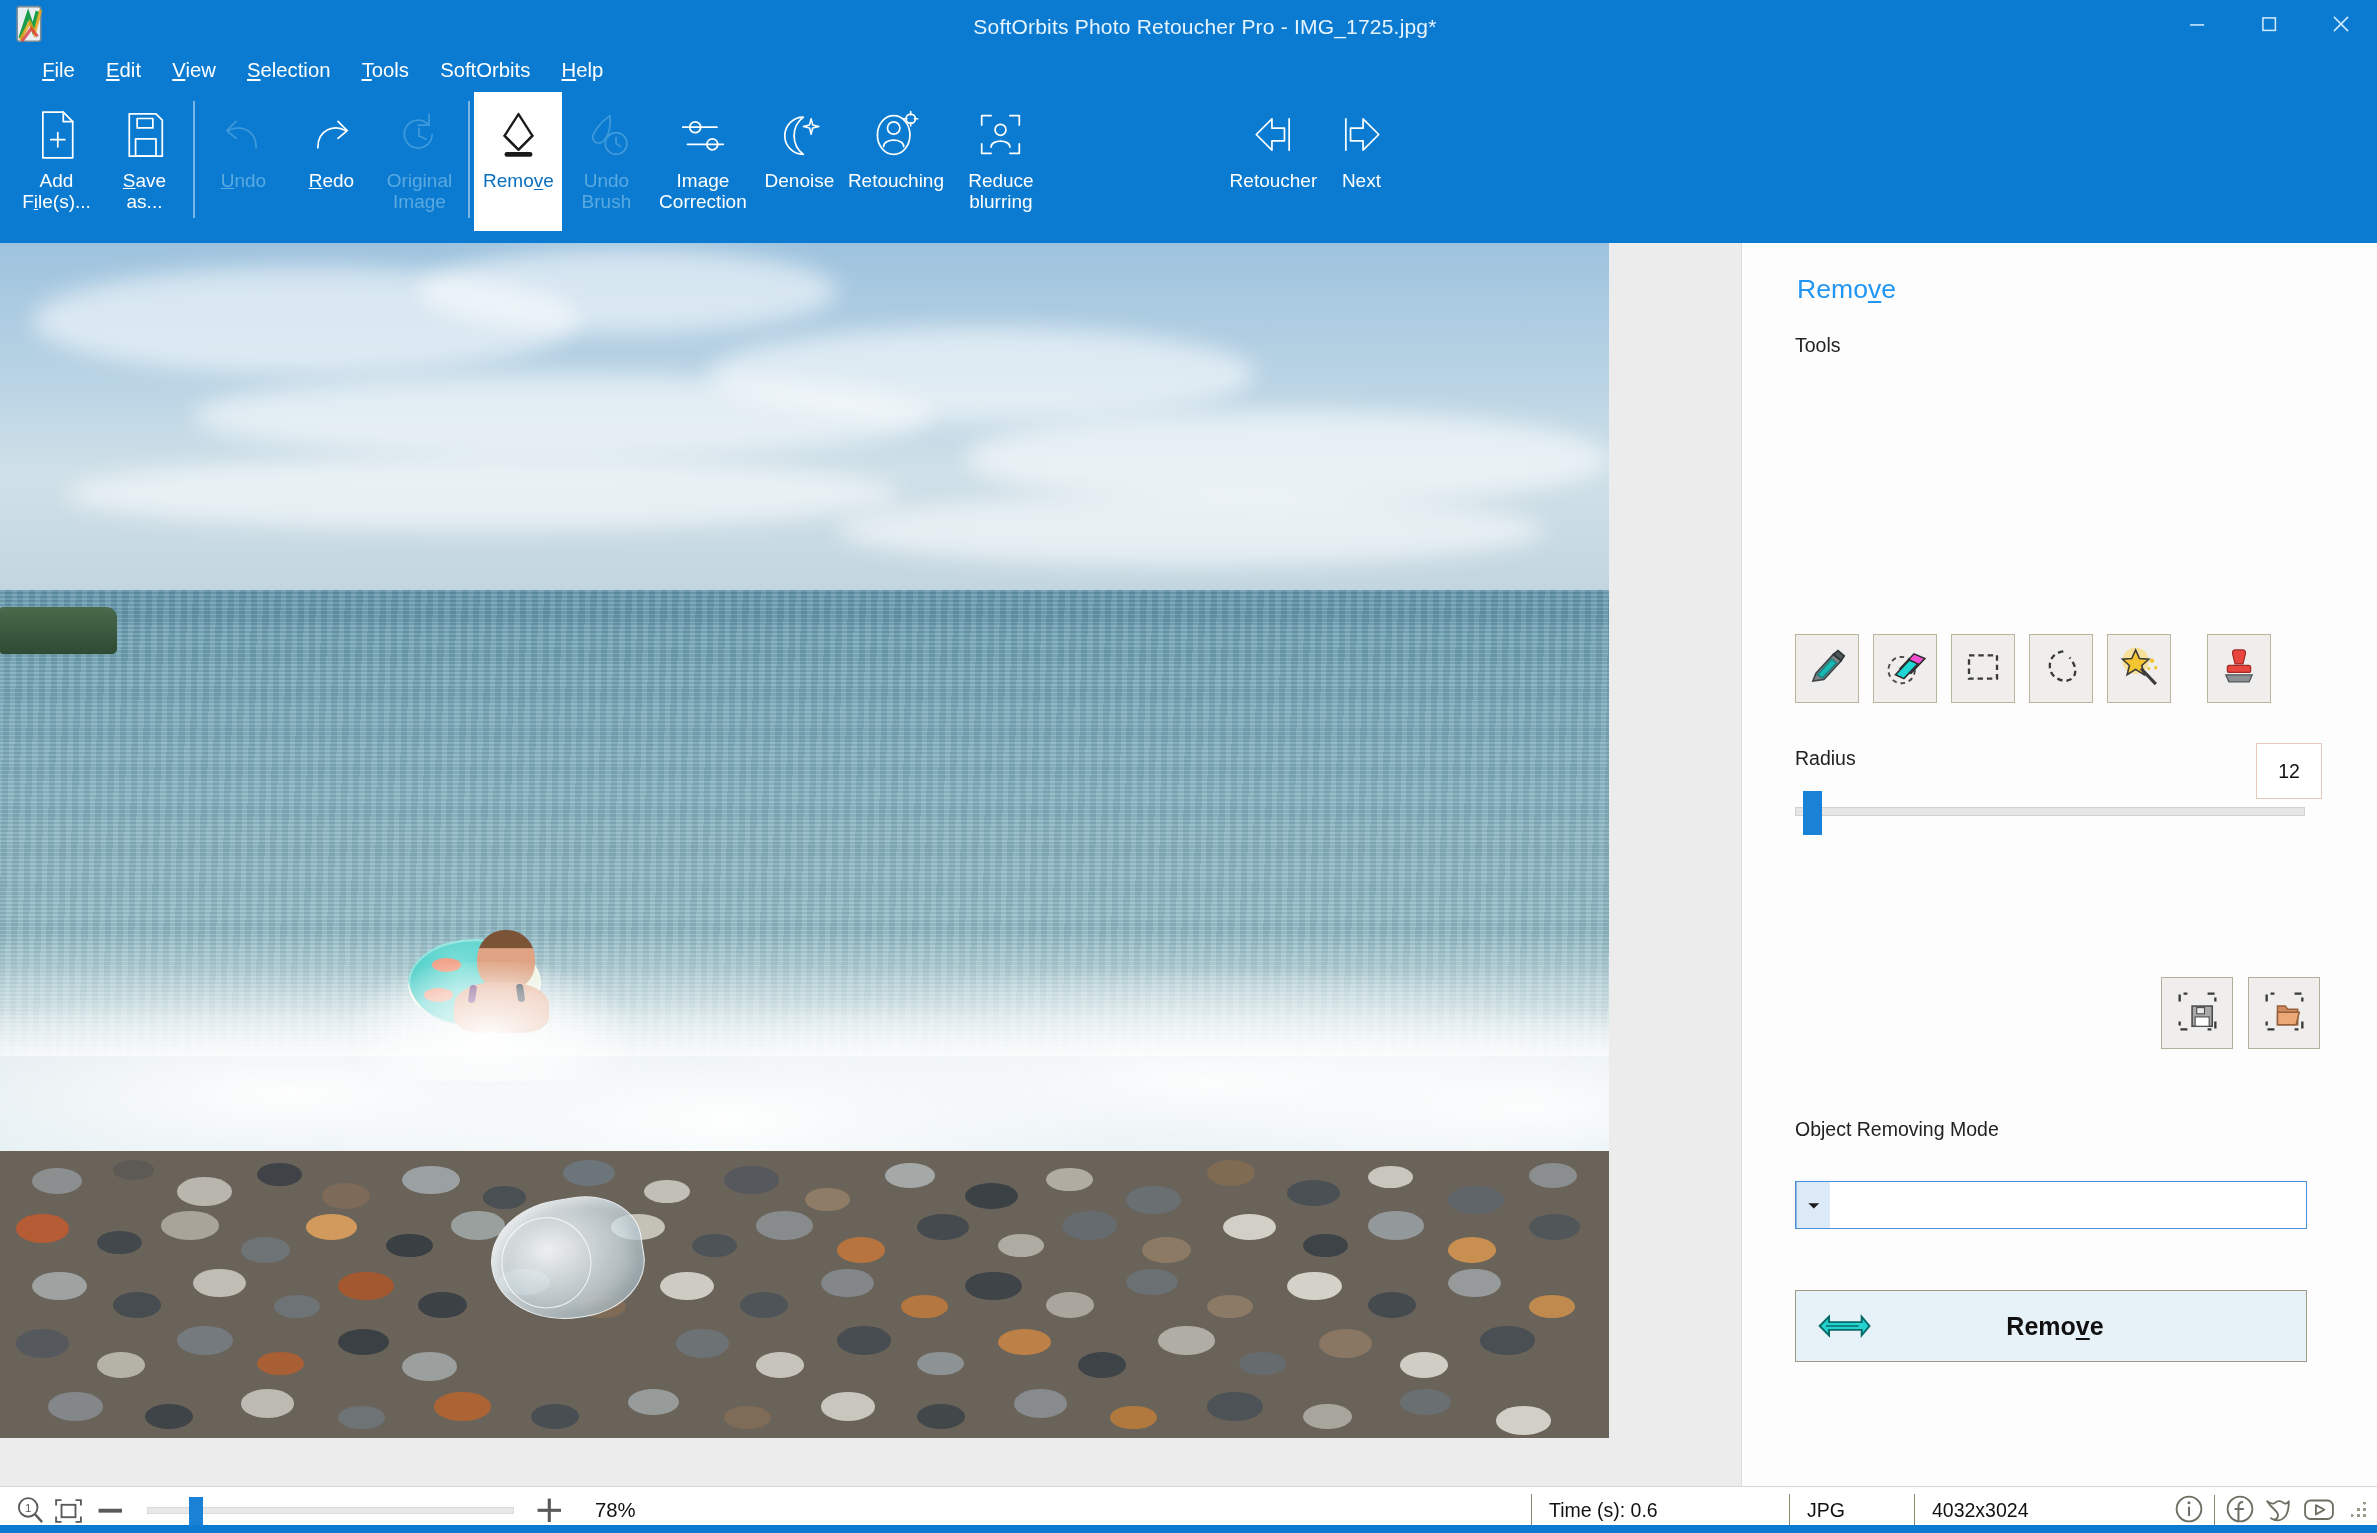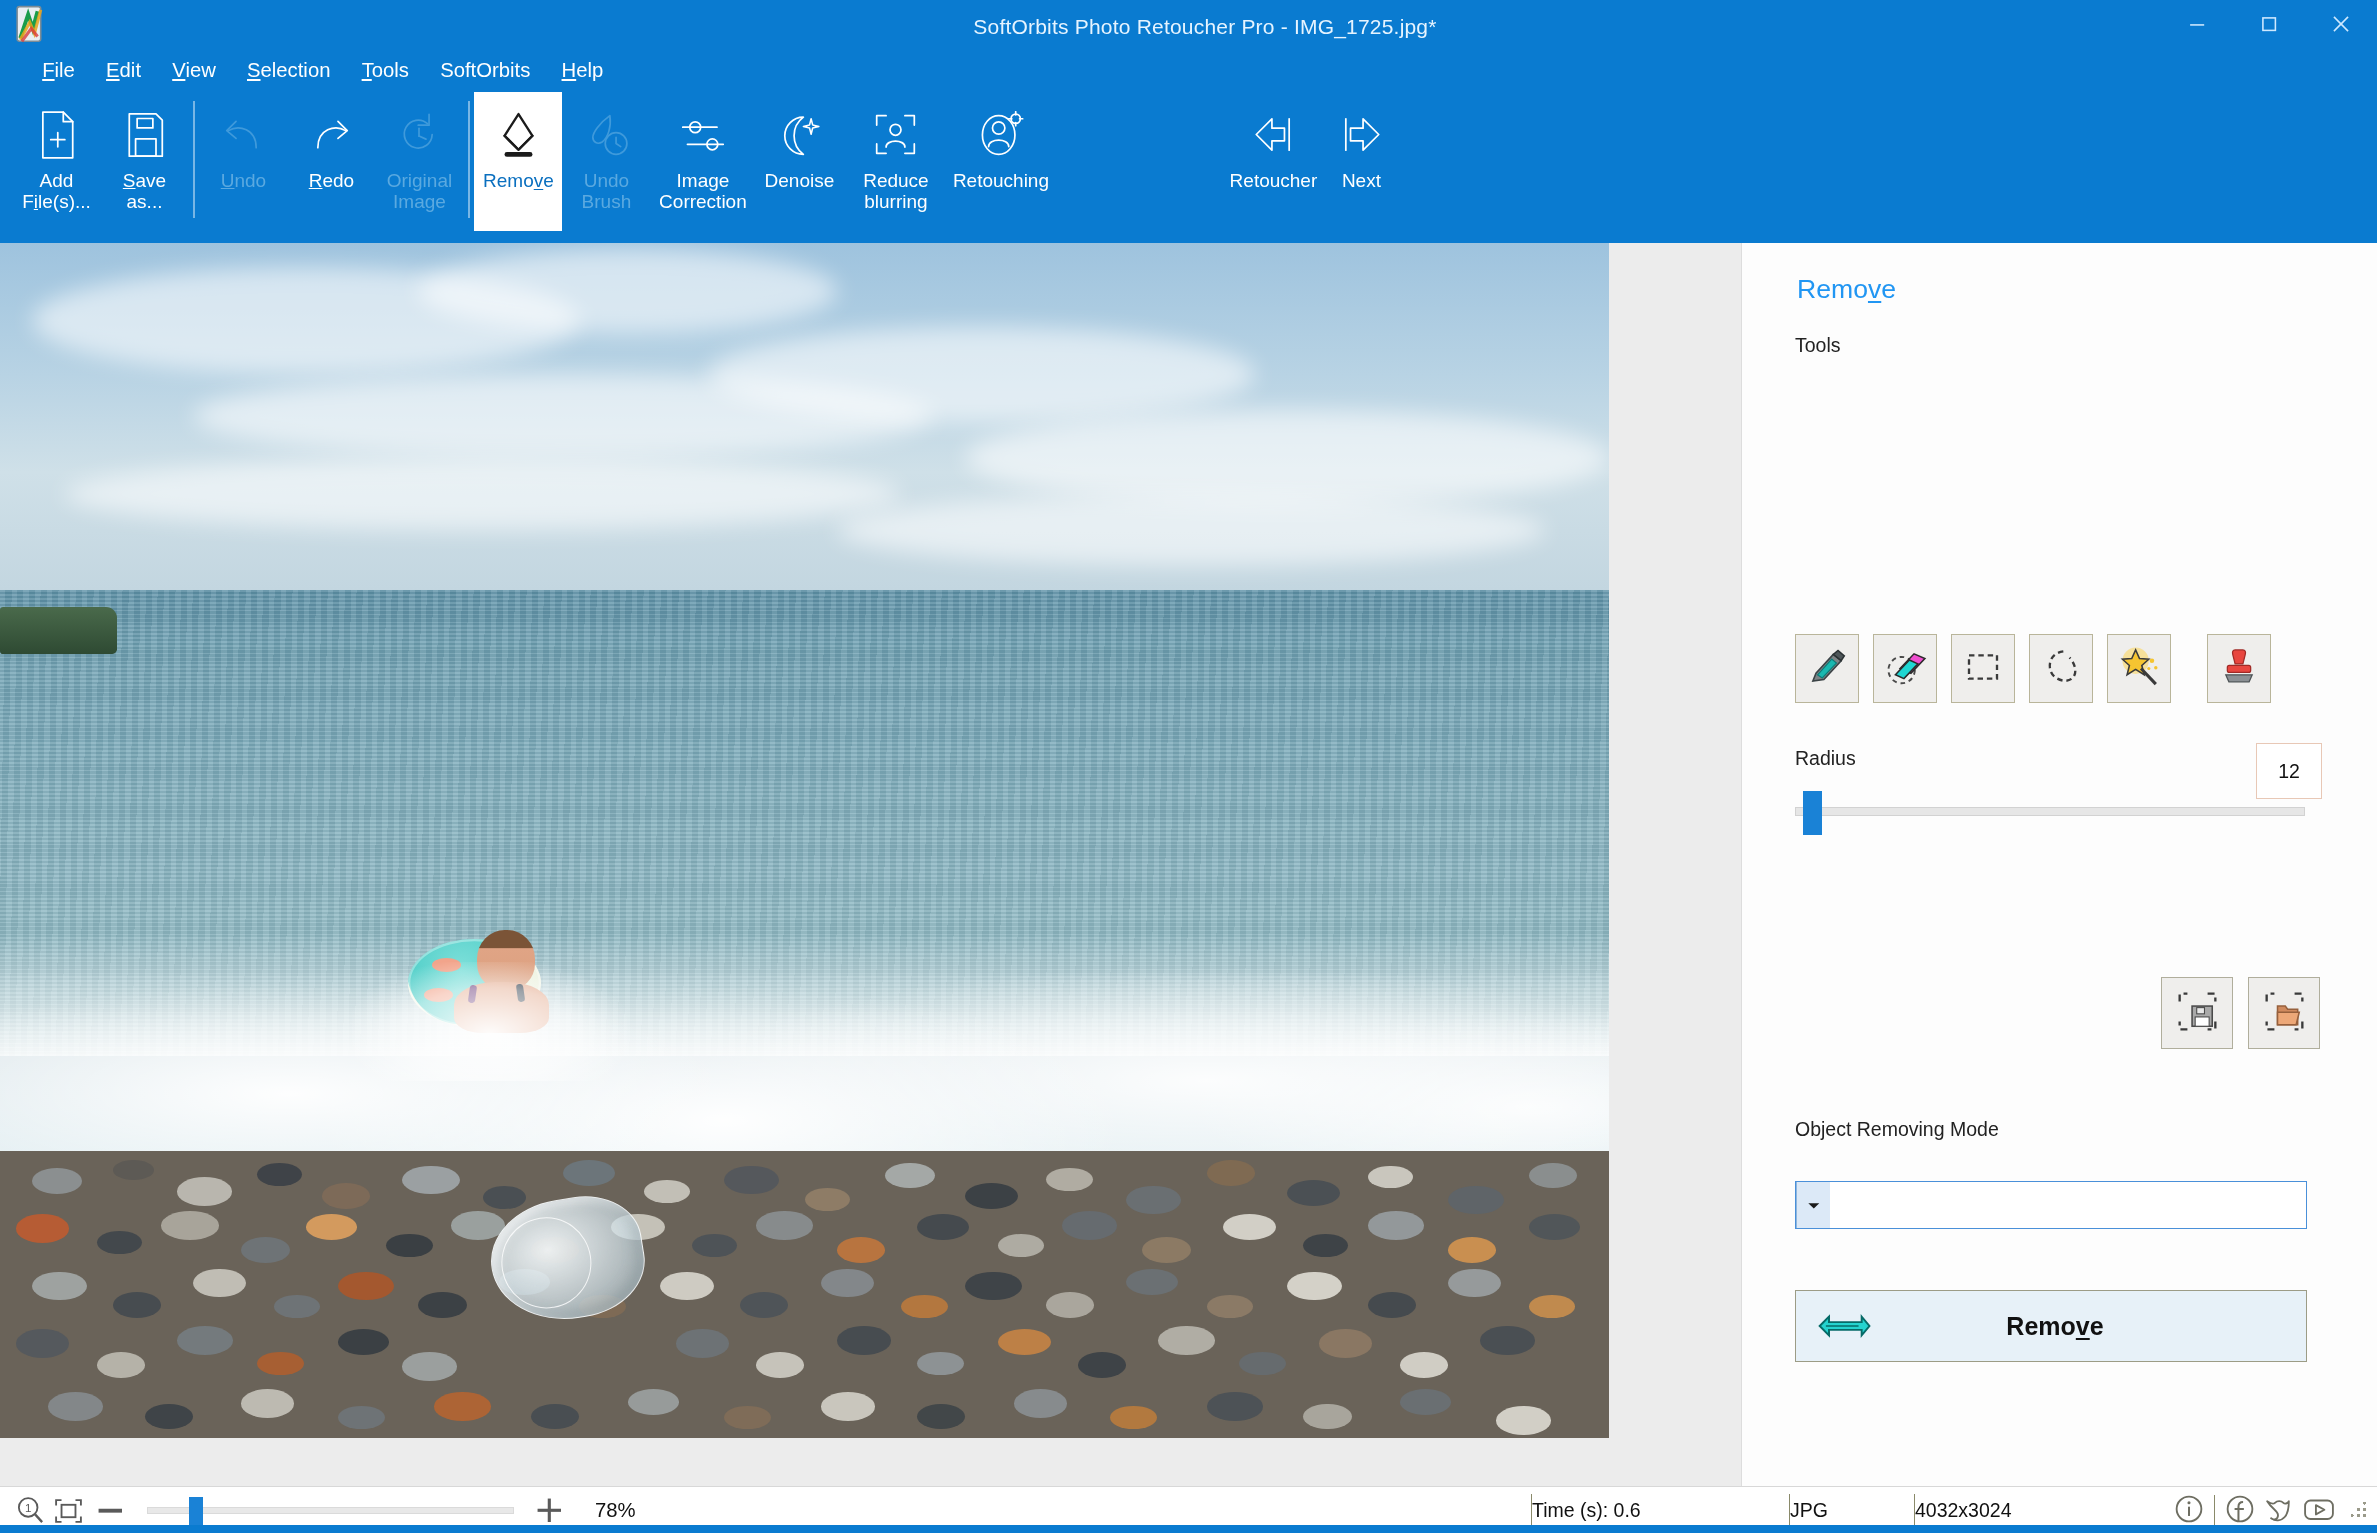--- a/index.html
+++ b/index.html
@@ -337,20 +337,21 @@
     background:#e8e8e8; border:0.8px solid #dadada;
     position:relative; margin: 0 12.5px;
   }
   .zoom-thumb {
     position:absolute; left:41px; top:-11px;
     width:14px; height:30px; background:#1a82d6;
   }
   .zoom-pct { font-size:20.3px; color:#111; margin-left:22px; }
   .sb-seg {
     border-left: 1.6px solid #8a8a6a;
+    padding-left: 17px;
     font-size: 19.5px; color:#111;
     height: 34px; display:flex; align-items:center;
   }
   .sb-social { display:flex; align-items:center; gap:4.7px; }
   .grip {
     width: 20.3px; height: 20.3px;
     margin-left: 11px; margin-right: 7.8px;
     background-image:
       radial-gradient(circle 1.6px at 3.1px 15.6px, #9a9a8a 99%, transparent 100%),
       radial-gradient(circle 1.6px at 9.4px 15.6px, #9a9a8a 99%, transparent 100%),
@@ -509,46 +510,46 @@
         <svg width="45" height="48" viewBox="0 0 58 62">
           <path d="M34 8 A24 24 0 1 0 34 56 A30 30 0 0 1 34 8 Z"></path>
           <path d="M44 10 L46 18 L54 20 L46 22 L44 30 L42 22 L34 20 L42 18 Z" stroke-width="2"></path>
         </svg>
       </div>
       <div class="lbl">Denoise</div>
     </div>
 
     <div class="rb wide">
       <div class="ico">
-        <svg width="47" height="47" viewBox="0 0 60 60">
-          <path d="M6 18 V6 H18"></path>
-            <path d="M42 6 H54 V18"></path>
-            <path d="M54 42 V54 H42"></path>
-            <path d="M18 54 H6 V42"></path>
-          <circle cx="30" cy="24" r="7"></circle>
-            <path d="M18 46 C18 36 42 36 42 46"></path>
-        </svg>
-      </div>
-      <div class="lbl">Reduce<br>blurring</div>
-    </div>
-
-    <div class="rb wide">
-      <div class="ico">
         <svg width="48" height="48" viewBox="0 0 62 62">
           <ellipse cx="28" cy="31" rx="21" ry="25"></ellipse>
           <circle cx="28" cy="22" r="8"></circle>
             <path d="M15 46 C15 35 41 35 41 46"></path>
           <circle cx="50" cy="10" r="6"></circle>
             <line x1="50" y1="1" x2="50" y2="5"></line>
             <line x1="50" y1="15" x2="50" y2="19"></line>
           <line x1="41" y1="10" x2="45" y2="10"></line>
             <line x1="55" y1="10" x2="59" y2="10"></line>
         </svg>
       </div>
       <div class="lbl">Retouching</div>
+    </div>
+
+    <div class="rb wide">
+      <div class="ico">
+        <svg width="47" height="47" viewBox="0 0 60 60">
+          <path d="M6 18 V6 H18"></path>
+            <path d="M42 6 H54 V18"></path>
+            <path d="M54 42 V54 H42"></path>
+            <path d="M18 54 H6 V42"></path>
+          <circle cx="30" cy="24" r="7"></circle>
+            <path d="M18 46 C18 36 42 36 42 46"></path>
+        </svg>
+      </div>
+      <div class="lbl">Reduce<br>blurring</div>
     </div>
 
 
     <div class="rb-gap"></div>
     <div class="rb-gap"></div>
 
     <div class="rb">
       <div class="ico">
         <svg width="47" height="47" viewBox="0 0 60 60">
           <path d="M28 10 L8 30 L28 50 L28 38 L44 38 L44 22 L28 22 Z"></path>

